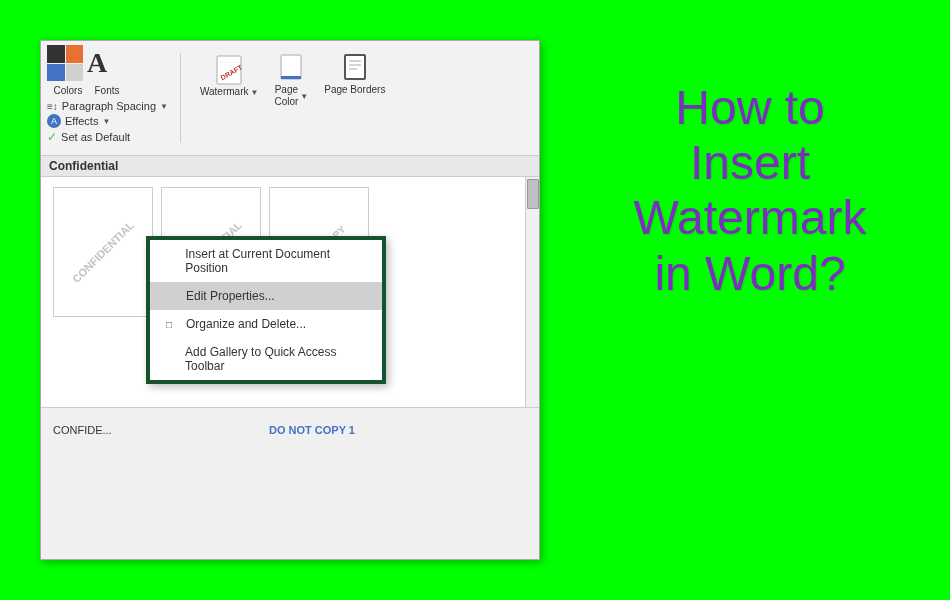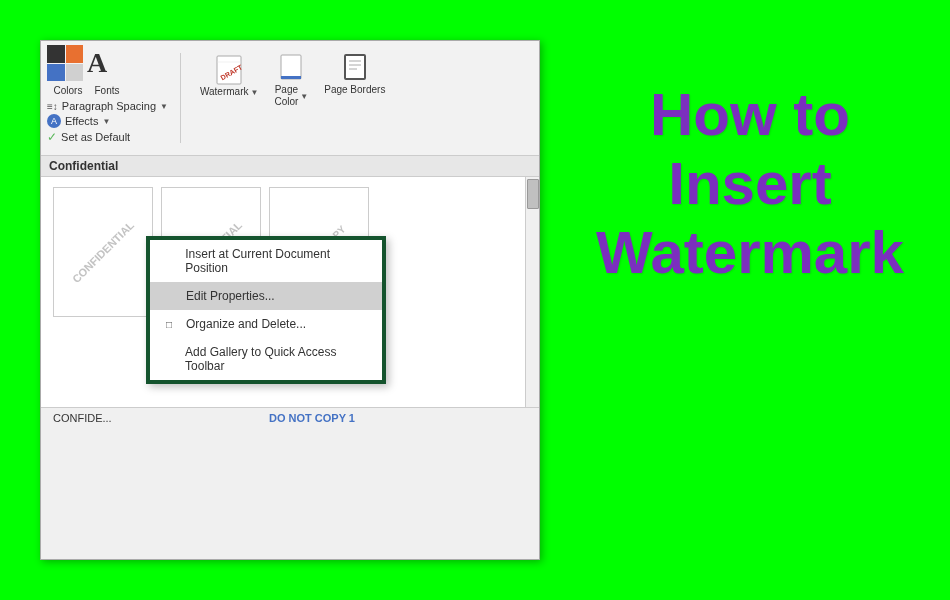--- a/index.html
+++ b/index.html
@@ -256,43 +256,43 @@
     .context-menu-item .cm-icon {
       width: 14px;
       font-size: 10px;
       color: #555;
     }
 
     
     .gallery-page-labels {
       display: flex;
       gap: 8px;
-      padding: 4px 12px;
+      padding: 16px 12px;
       background: #f0f0f0;
       border-top: 1px solid #ccc;
       font-size: 11px;
       color: #333;
     }
 
     .page-label-item {
       min-width: 100px;
     }
 
     
     .title-area {
       position: absolute;
       right: 40px;
       top: 80px;
       width: 320px;
       text-align: center;
     }
 
     .title-text {
-      font-size: 60px;
-      font-weight: 700;
+      font-size: 48px;
+      font-weight: 400;
       color: #7b2fbe;
       line-height: 1.15;
       font-family: Arial, sans-serif;
       text-shadow: 1px 1px 2px rgba(0,0,0,0.1);
     }
 
     
     .dropdown-arrow {
       font-size: 8px;
       color: #555;
@@ -439,14 +439,15 @@
     </div>
   </div>
 
 </div>
 
 <div class="title-area">
   <div class="title-text">
     <span>How to</span><br>
     <span>Insert</span><br>
     <span>Watermark</span><br>
+    <span>in Word?</span>
   </div>
 </div>
 
 </body></html>

